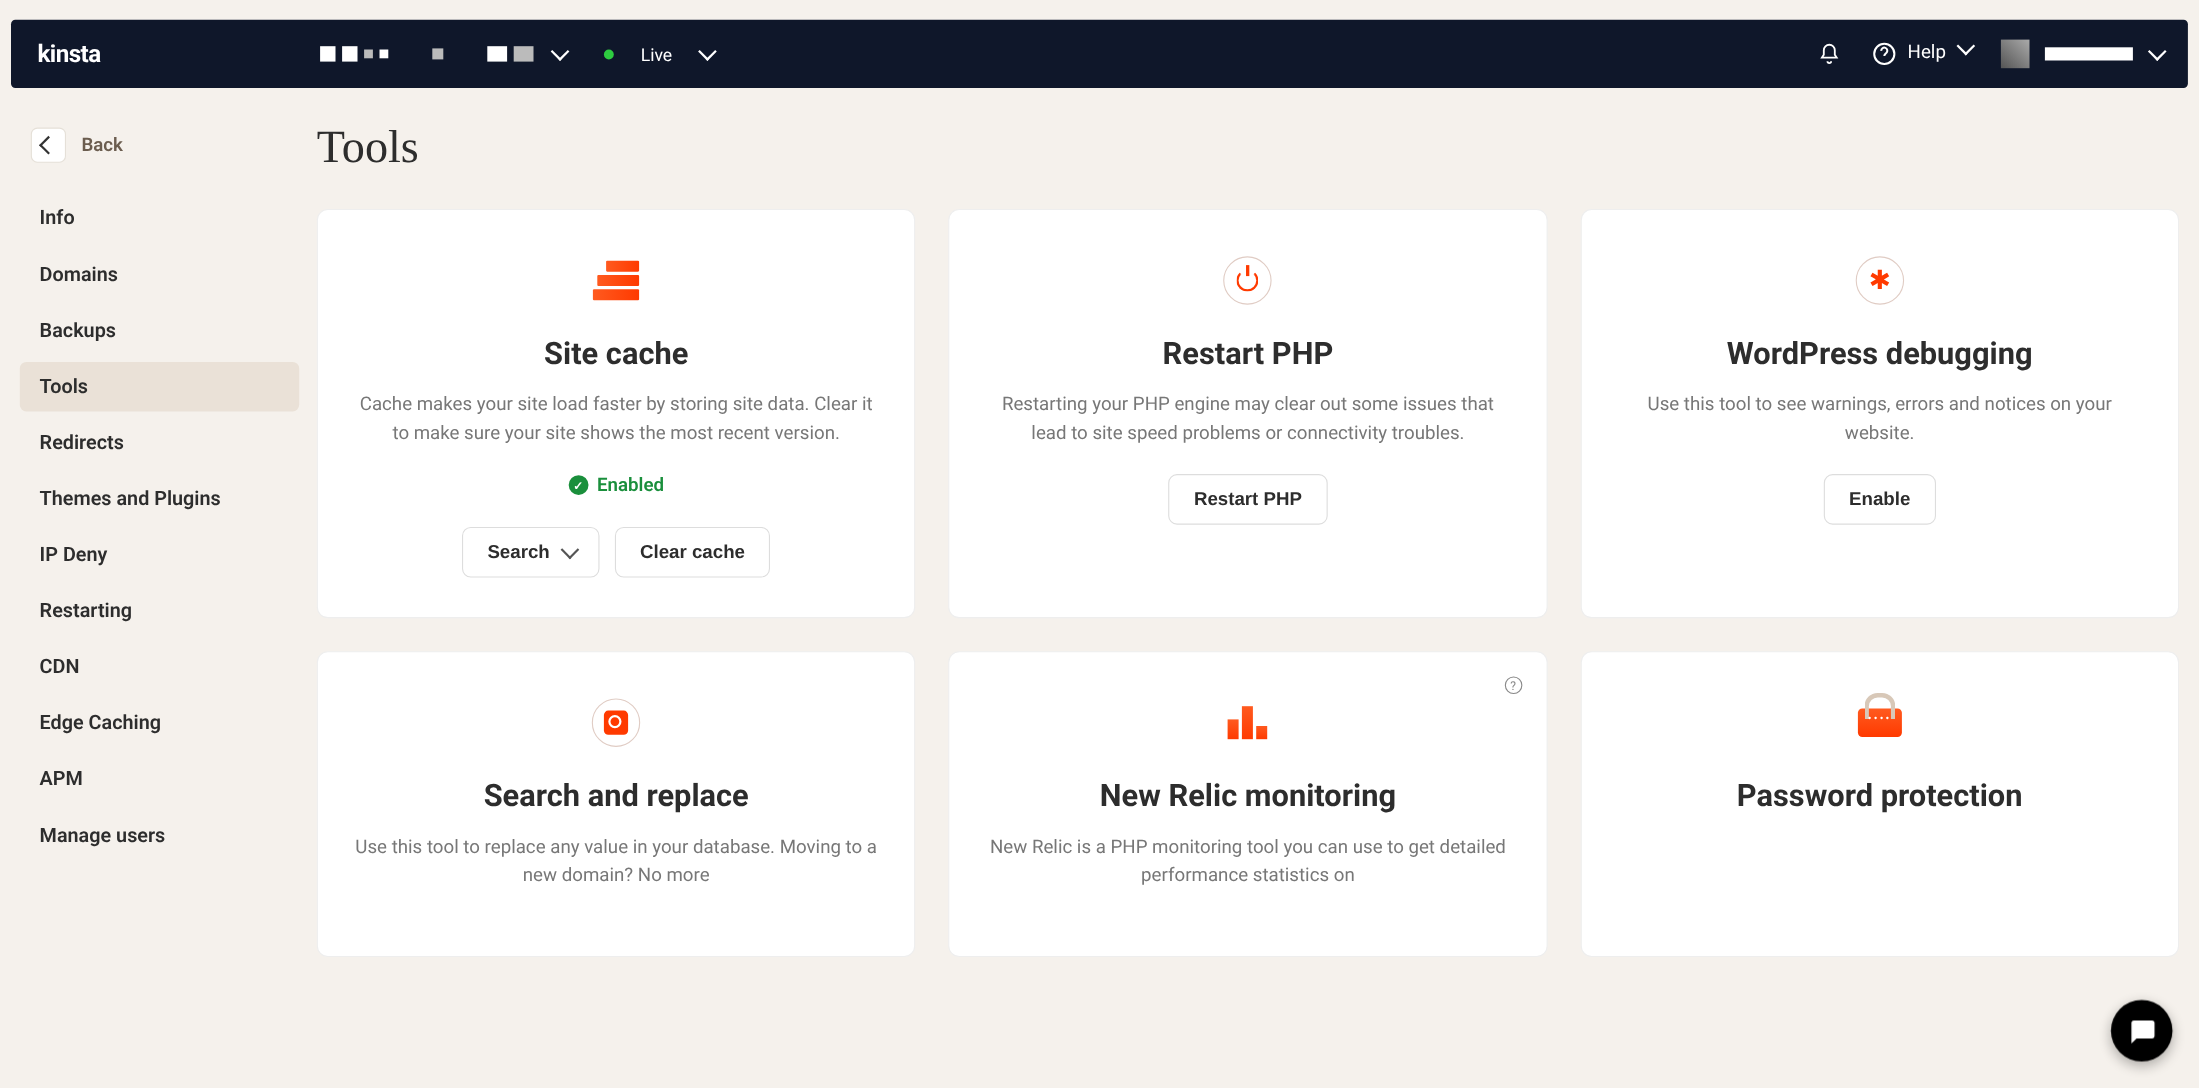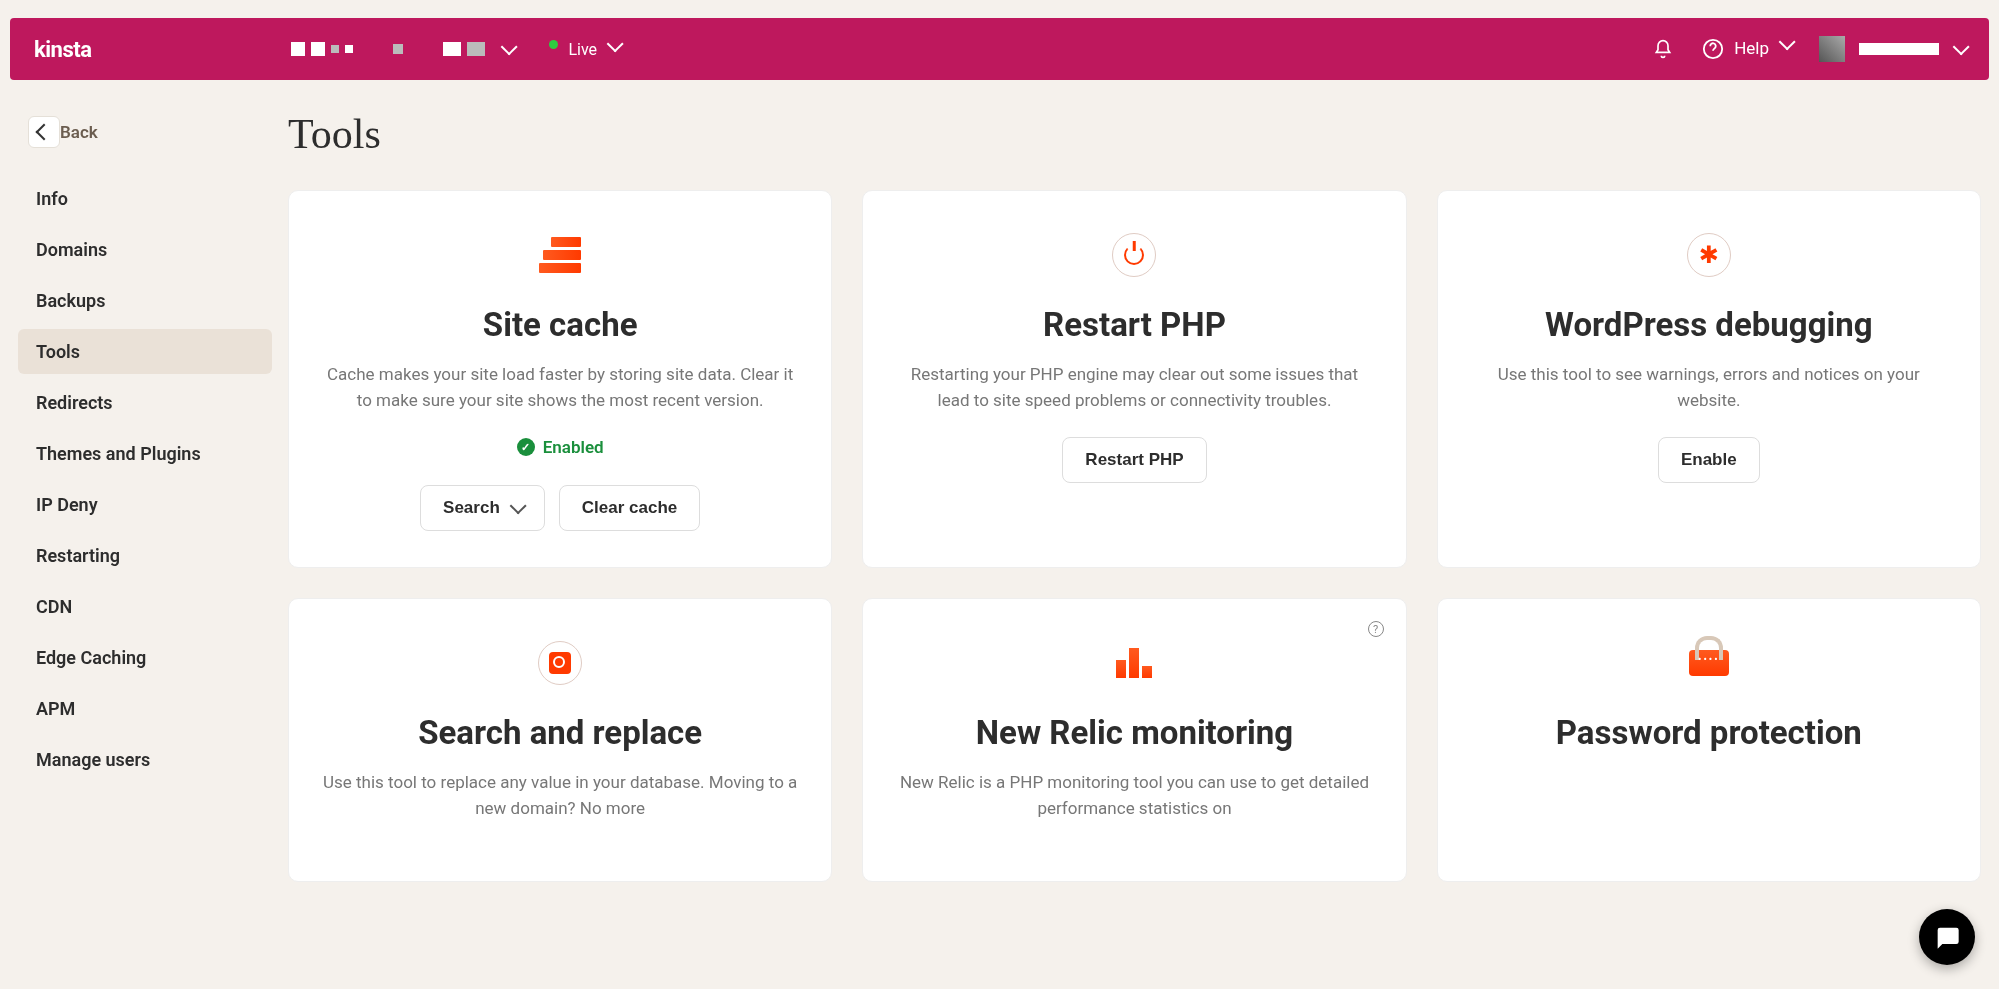--- a/index.html
+++ b/index.html
@@ -3,21 +3,21 @@
   <meta charset="utf-8">
   <style>
     * { margin: 0; padding: 0; box-sizing: border-box; }
     body {
       font-family: -apple-system, BlinkMacSystemFont, "Segoe UI", Roboto, Helvetica, Arial, sans-serif;
       background: #f5f1ec;
       color: #2d2d2d;
       overflow-x: hidden;
     }
     .topbar {
-      background: #be185d;
+      background: #0f172a;
       height: 62px;
       margin: 18px 10px 0 10px;
       border-radius: 4px;
       display: flex;
       align-items: center;
       padding: 0 24px;
       color: #fff;
     }
     .logo {
       font-weight: 700;
@@ -30,22 +30,22 @@
       display: flex;
       align-items: center;
       gap: 6px;
       margin-right: 40px;
     }
     .blur-sq { background: #888; width: 14px; height: 14px; display: inline-block; }
     .blur-sq.sm { width: 8px; height: 8px; }
     .blur-sq.w { background: #fff; }
     .env-selector {
       display: flex;
-      align-items: flex-start;
-      gap: 10px;
+      align-items: center;
+      gap: 24px;
       font-size: 16px;
       cursor: pointer;
     }
     .dot-green { width: 9px; height: 9px; border-radius: 50%; background: #2ecc40; display: inline-block; }
     .chev-down {
       width: 12px; height: 12px;
       border-right: 2px solid #fff;
       border-bottom: 2px solid #fff;
       transform: rotate(45deg) translateY(-3px);
       display: inline-block;
@@ -70,21 +70,21 @@
     .main-wrap {
       display: flex;
       padding: 30px 10px 0 10px;
     }
     .sidebar {
       width: 270px;
       flex-shrink: 0;
       padding: 6px 8px 0 8px;
     }
     .back-row {
-      display: flex; align-items: center; 
+      display: flex; align-items: center; gap: 14px;
       margin-bottom: 28px;
       padding-left: 10px;
     }
     .back-btn {
       width: 32px; height: 32px;
       background: #fff;
       border: 1px solid #e5e0d8;
       border-radius: 6px;
       display: flex; align-items: center; justify-content: center;
       cursor: pointer;
@@ -132,21 +132,21 @@
       padding: 40px 30px 36px 30px;
       text-align: center;
       position: relative;
     }
     .card-icon {
       width: 48px; height: 48px;
       margin: 0 auto 26px auto;
       display: flex; align-items: center; justify-content: center;
     }
     .card-title {
-      font-size: 33px;
+      font-size: 28px;
       font-weight: 700;
       color: #2d2d2d;
       margin-bottom: 18px;
     }
     .card-desc {
       font-size: 17px;
       color: #777;
       line-height: 1.5;
       margin-bottom: 24px;
     }

